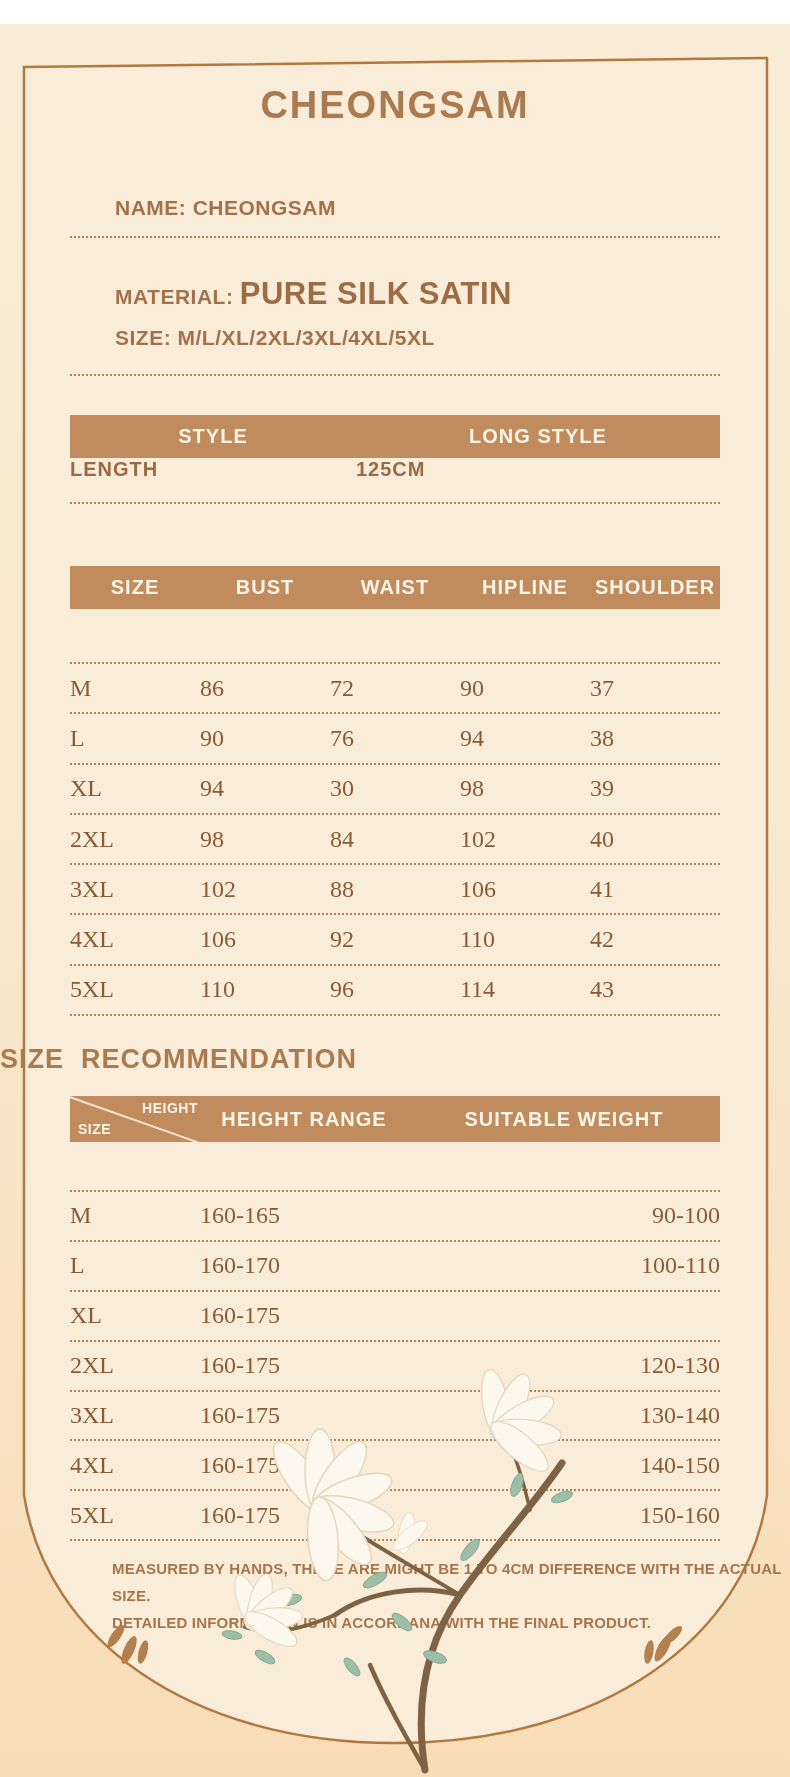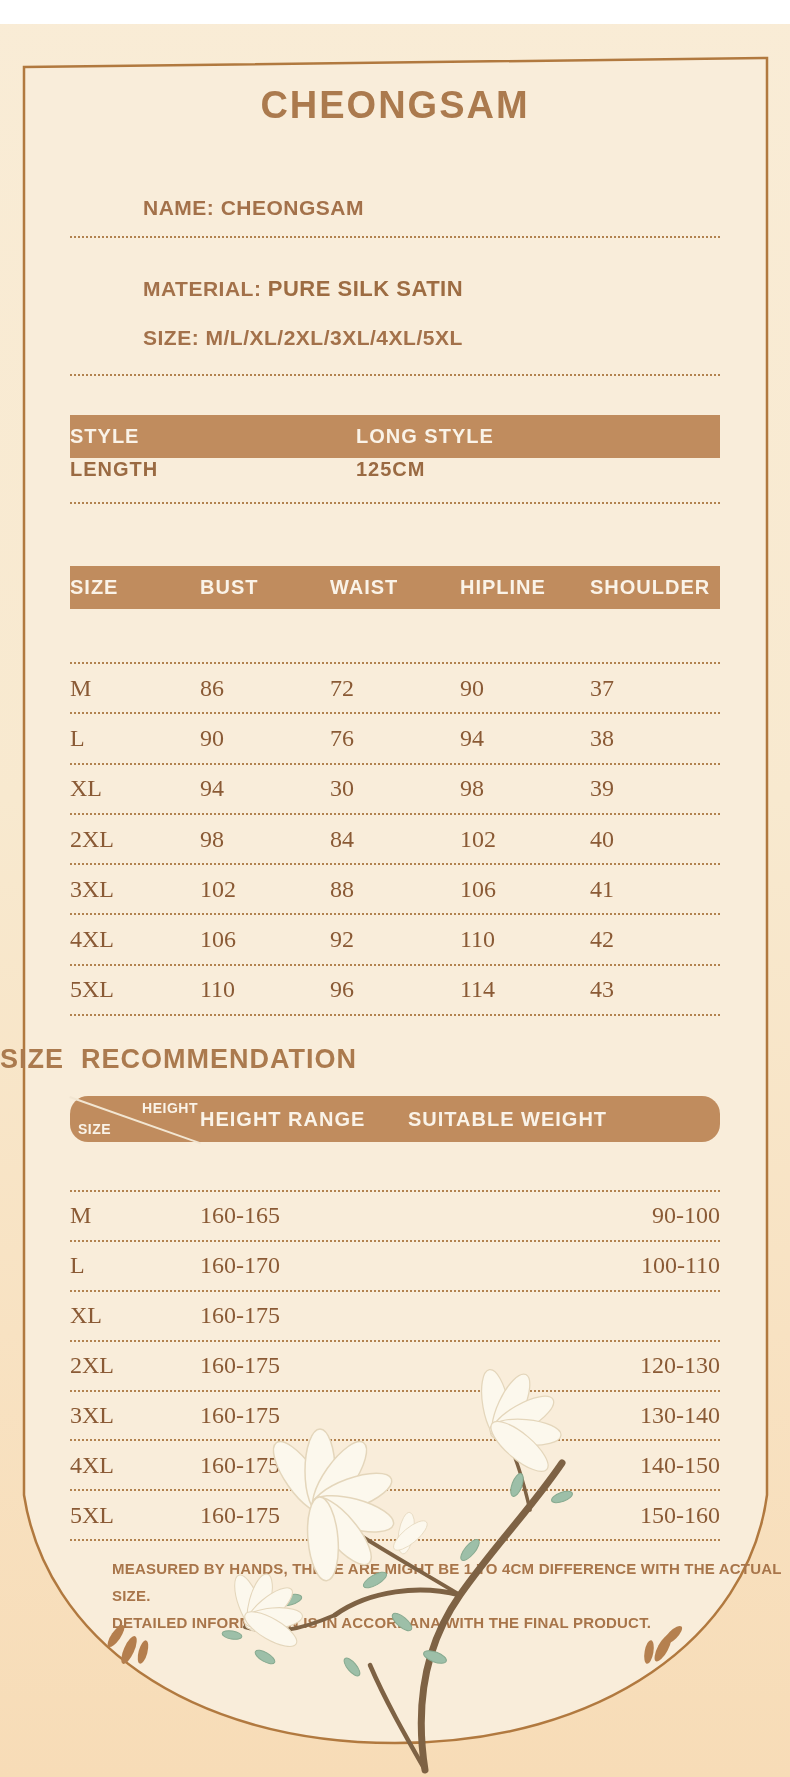--- a/index.html
+++ b/index.html
@@ -4,43 +4,43 @@
 <style>
   html,body{margin:0;padding:0;background:#efe3cf;}
   .page{position:relative;width:790px;height:1777px;overflow:hidden;
         background:linear-gradient(180deg,#f9ecd6 0%,#f8e9cf 45%,#f8e2c2 75%,#f7dcb7 100%);
         font-family:"Liberation Sans",sans-serif;}
   .topstrip{position:absolute;top:0;left:0;width:100%;height:24px;background:#ffffff;}
   .framesvg{position:absolute;top:0;left:0;}
   .title{position:absolute;top:84px;left:0;width:100%;text-align:center;
          font-size:38px;font-weight:bold;letter-spacing:2px;color:#ab7a4e;}
   .infoline{position:absolute;left:115px;color:#a3714a;font-weight:bold;
-            font-size:21px;letter-spacing:0.5px;white-space:nowrap;margin-left:28px;}
-  .infoline .big{font-size:22px;color:#9d6c42;letter-spacing:0.5px;}
+            font-size:21px;letter-spacing:0.5px;white-space:nowrap;}
+  .infoline .big{font-size:31px;color:#9d6c42;letter-spacing:0.5px;}
   .dotline{position:absolute;left:70px;width:650px;height:0;
            border-top:2px dotted #b2824f;}
   .bar{position:absolute;left:70px;width:650px;height:43px;background:#c08c5e;
        display:flex;align-items:center;color:#faf3e8;font-weight:bold;
        font-size:20px;letter-spacing:1px;}
-  .bar .c,.flexrow .c{display:block;}
+  .bar .c,.flexrow .c{display:block;text-align:center;}
   .c44{width:44%;} .c56{width:56%;} .c20{width:20%;} .c32{width:32%;} .c48{width:48%;}
   .c38{width:38%;} .c42{width:42%;text-align:right;}
   .stylerow{position:absolute;left:70px;top:458px;width:650px;height:44px;
             display:flex;align-items:flex-start;color:#9a6a42;font-weight:bold;
             font-size:20px;letter-spacing:1px;}
   .tbody{position:absolute;left:70px;width:650px;border-top:2px dotted #b2824f;}
   .trow{display:flex;align-items:center;border-bottom:2px dotted #b2824f;
         font-family:"Liberation Serif","DejaVu Serif",serif;
         font-size:24px;color:#8a5a35;}
   .sizebody .trow{height:48.3px;}
   .recbody .trow{height:47.9px;}
   .recheading{position:absolute;top:1044px;left:0;width:100%;text-align:left;
               font-size:27px;font-weight:bold;letter-spacing:1px;color:#ab7a4e;
               white-space:pre;}
-  .recbar{top:1096px;height:46px;border-radius:18px;}
+  .recbar{top:1096px;height:46px;}
   .diagcell{position:relative;width:20%;height:100%;}
   .diagline{position:absolute;left:0;top:0;width:139px;height:2px;background:#f2e6d2;
             transform-origin:0 0;transform:rotate(19.5deg);}
   .cornertop{position:absolute;right:2px;top:4px;font-size:14px;letter-spacing:0.5px;}
   .cornerbottom{position:absolute;left:8px;bottom:5px;font-size:14px;letter-spacing:0.5px;}
   .footer{position:absolute;left:112px;top:1555px;color:#a8754a;font-weight:bold;
           font-size:15px;line-height:27px;letter-spacing:0.2px;}
   .deco{position:absolute;}
 </style>
 </head>

